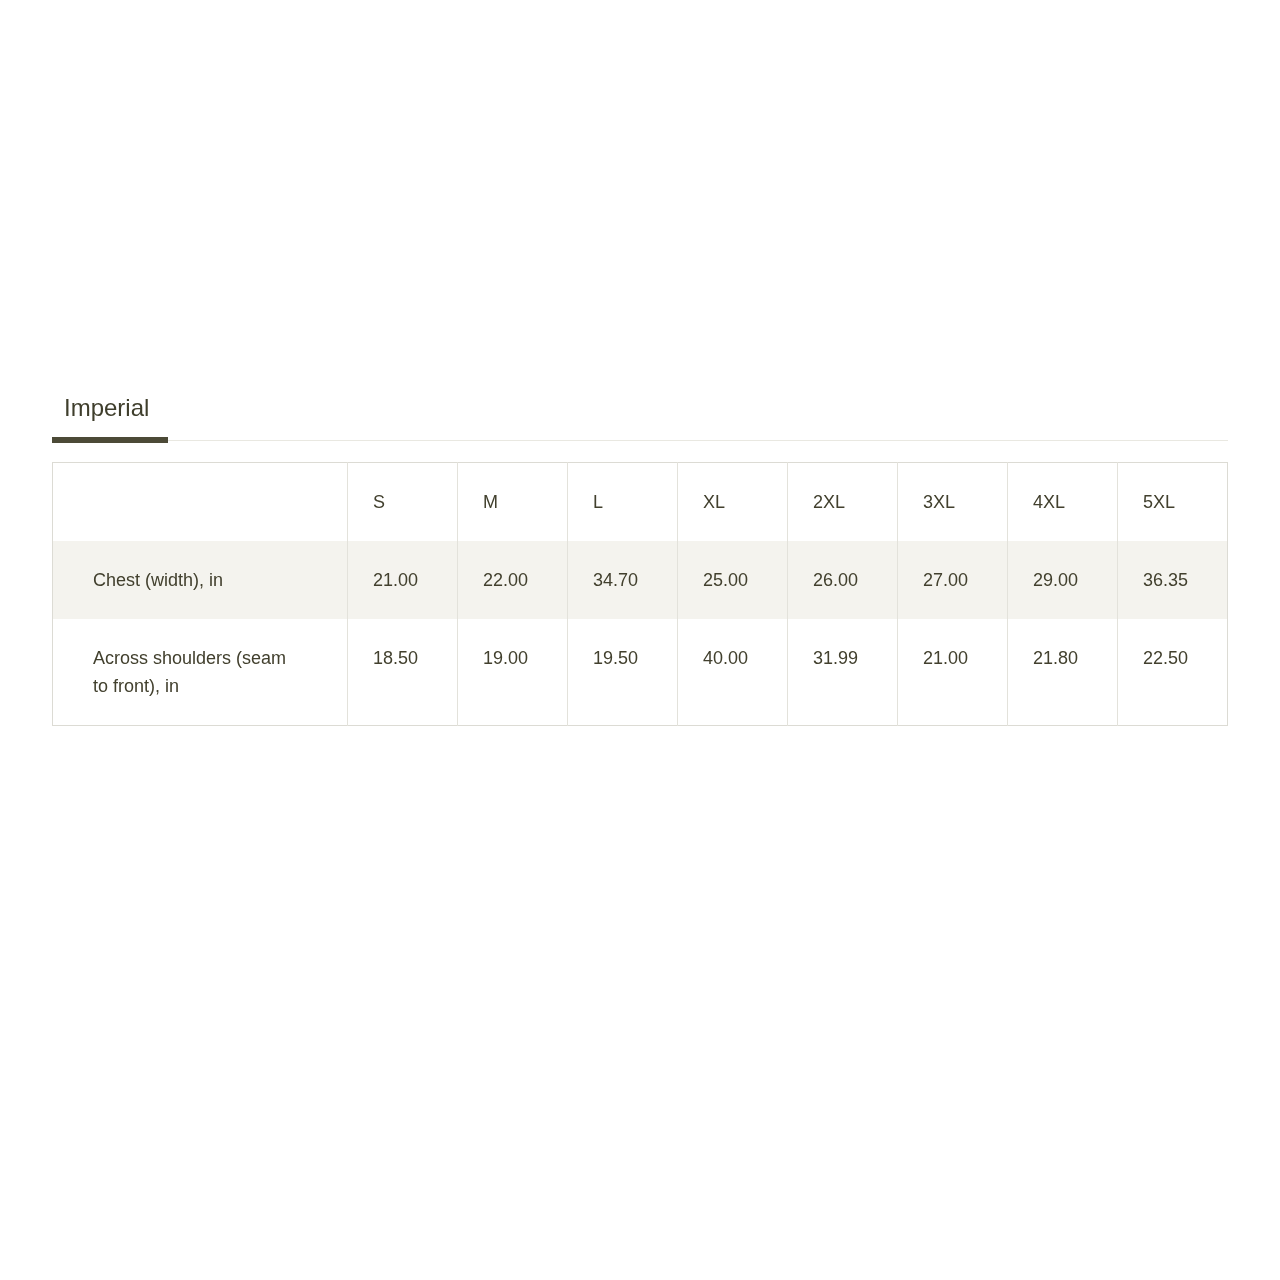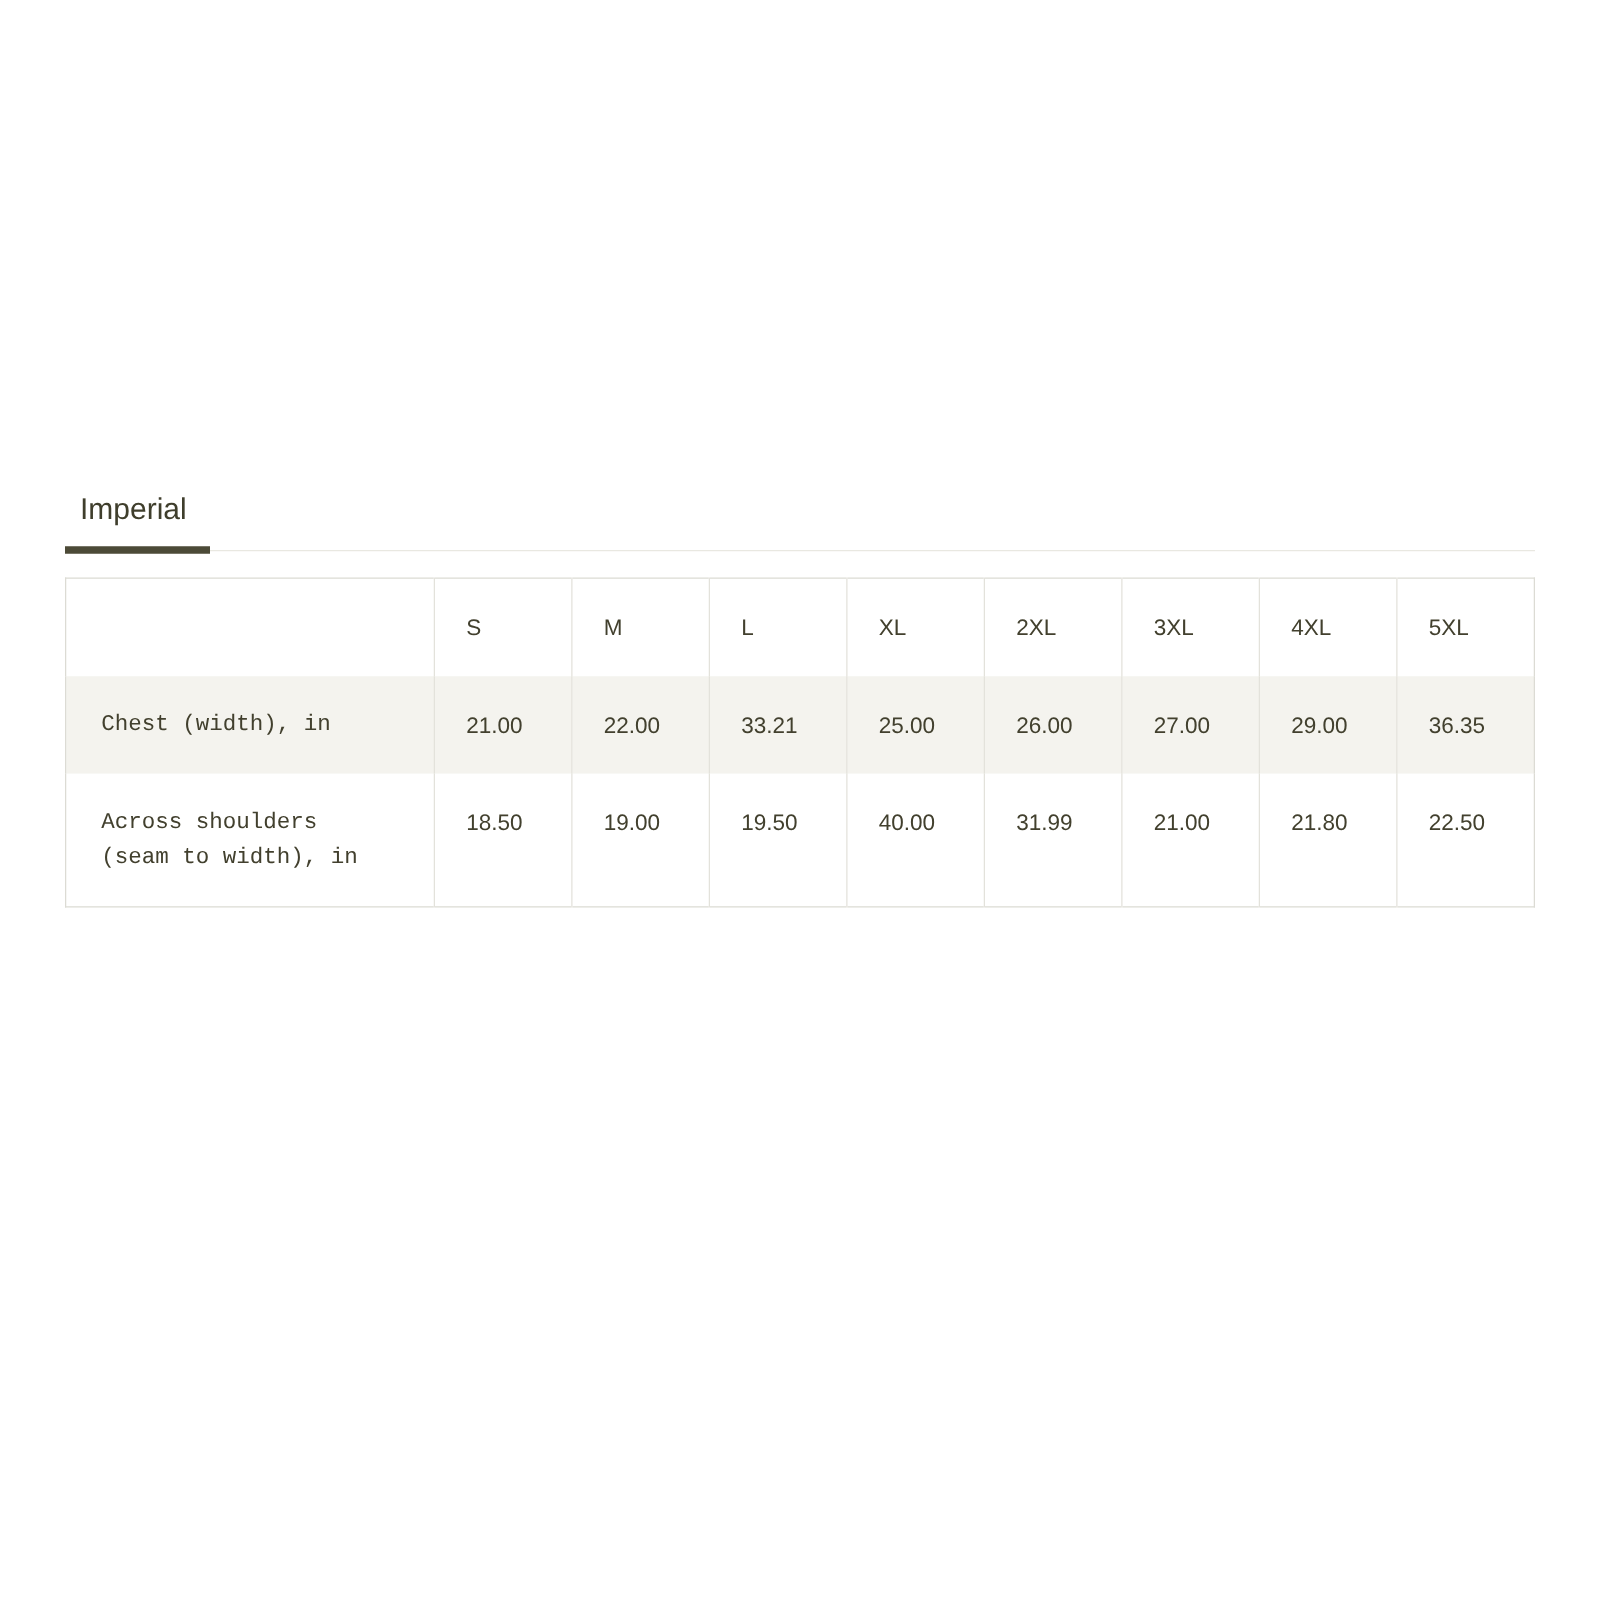--- a/index.html
+++ b/index.html
@@ -58,23 +58,22 @@
   .size-table th, .size-table td {
     border-left: 1px solid #e3e2db;
     padding: 25px 18px 25px 25px;
     text-align: left;
     vertical-align: top;
     font-weight: normal;
     background: #ffffff;
   }
   .size-table th:first-child, .size-table td:first-child {
     border-left: none;
-    padding-left: 28px;
+    padding-left: 40px;
     padding-right: 55px;
-    font-family: Liberation Mono, monospace;
   }
   .size-table tbody tr:nth-child(odd) th,
   .size-table tbody tr:nth-child(odd) td {
     background: #f4f3ee;
   }
 </style>
 </head>
 <body>
 
 <div class="page">
@@ -103,29 +102,29 @@
           <th>4XL</th>
           <th>5XL</th>
         </tr>
     </thead>
     <tbody>
 
     <tr>
           <td>Chest (width), in</td>
           <td>21.00</td>
           <td>22.00</td>
-          <td>33.21</td>
+          <td>34.70</td>
           <td>25.00</td>
           <td>26.00</td>
           <td>27.00</td>
           <td>29.00</td>
           <td>36.35</td>
         </tr>
         <tr>
-          <td>Across shoulders (seam to width), in</td>
+          <td>Across shoulders (seam to front), in</td>
           <td>18.50</td>
           <td>19.00</td>
           <td>19.50</td>
           <td>40.00</td>
           <td>31.99</td>
           <td>21.00</td>
           <td>21.80</td>
           <td>22.50</td>
         </tr>
       </tbody>

